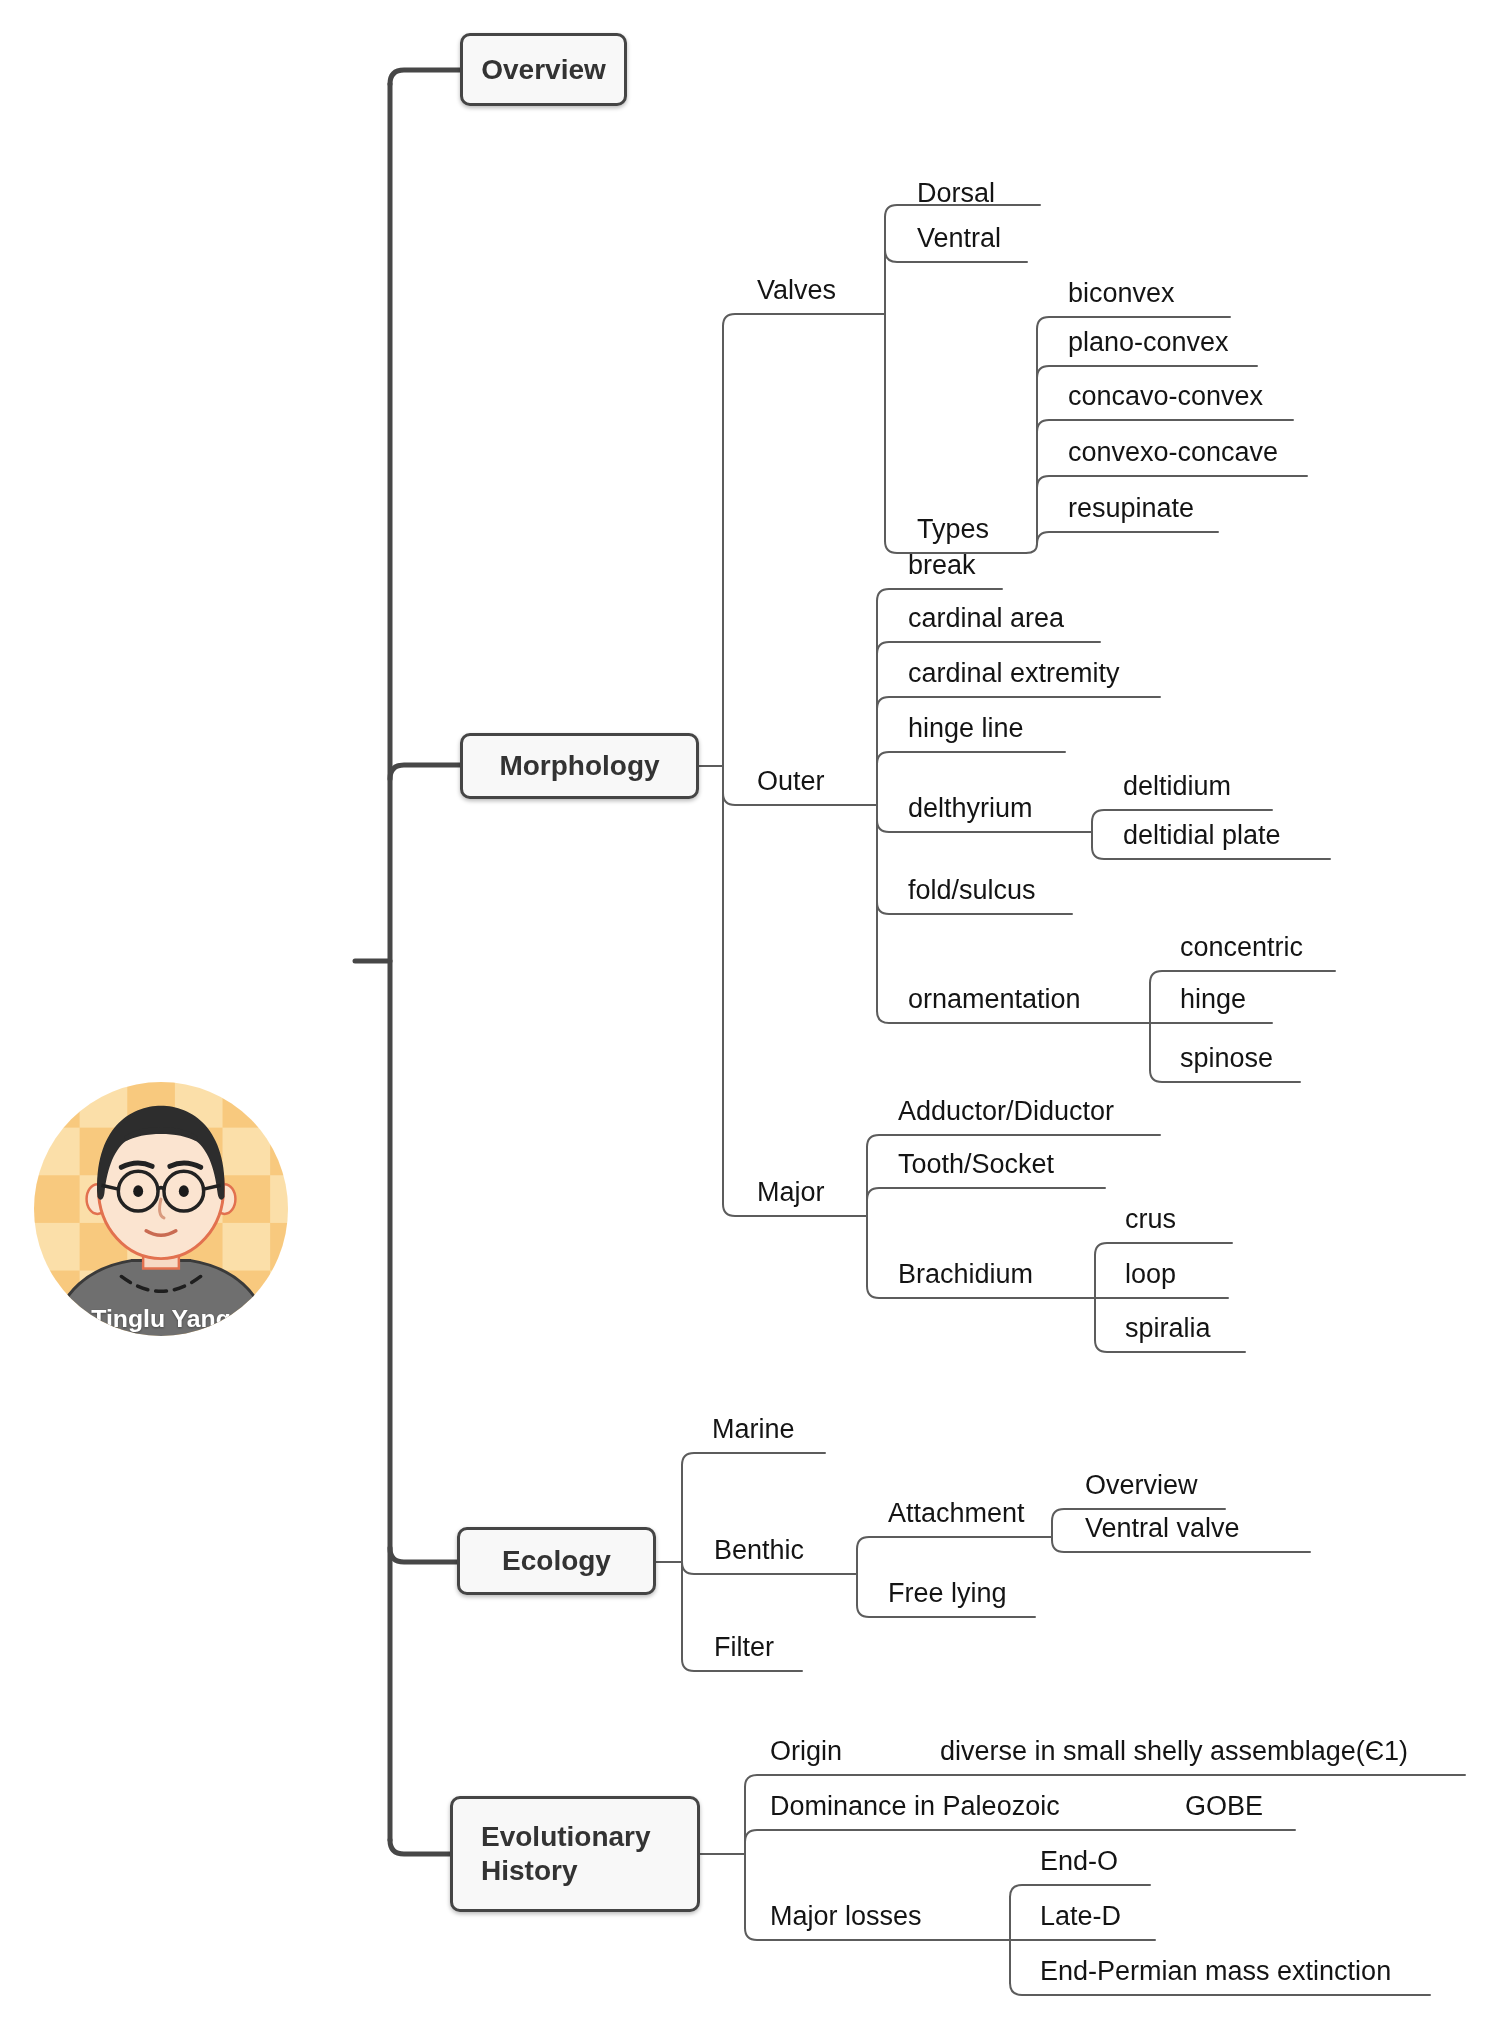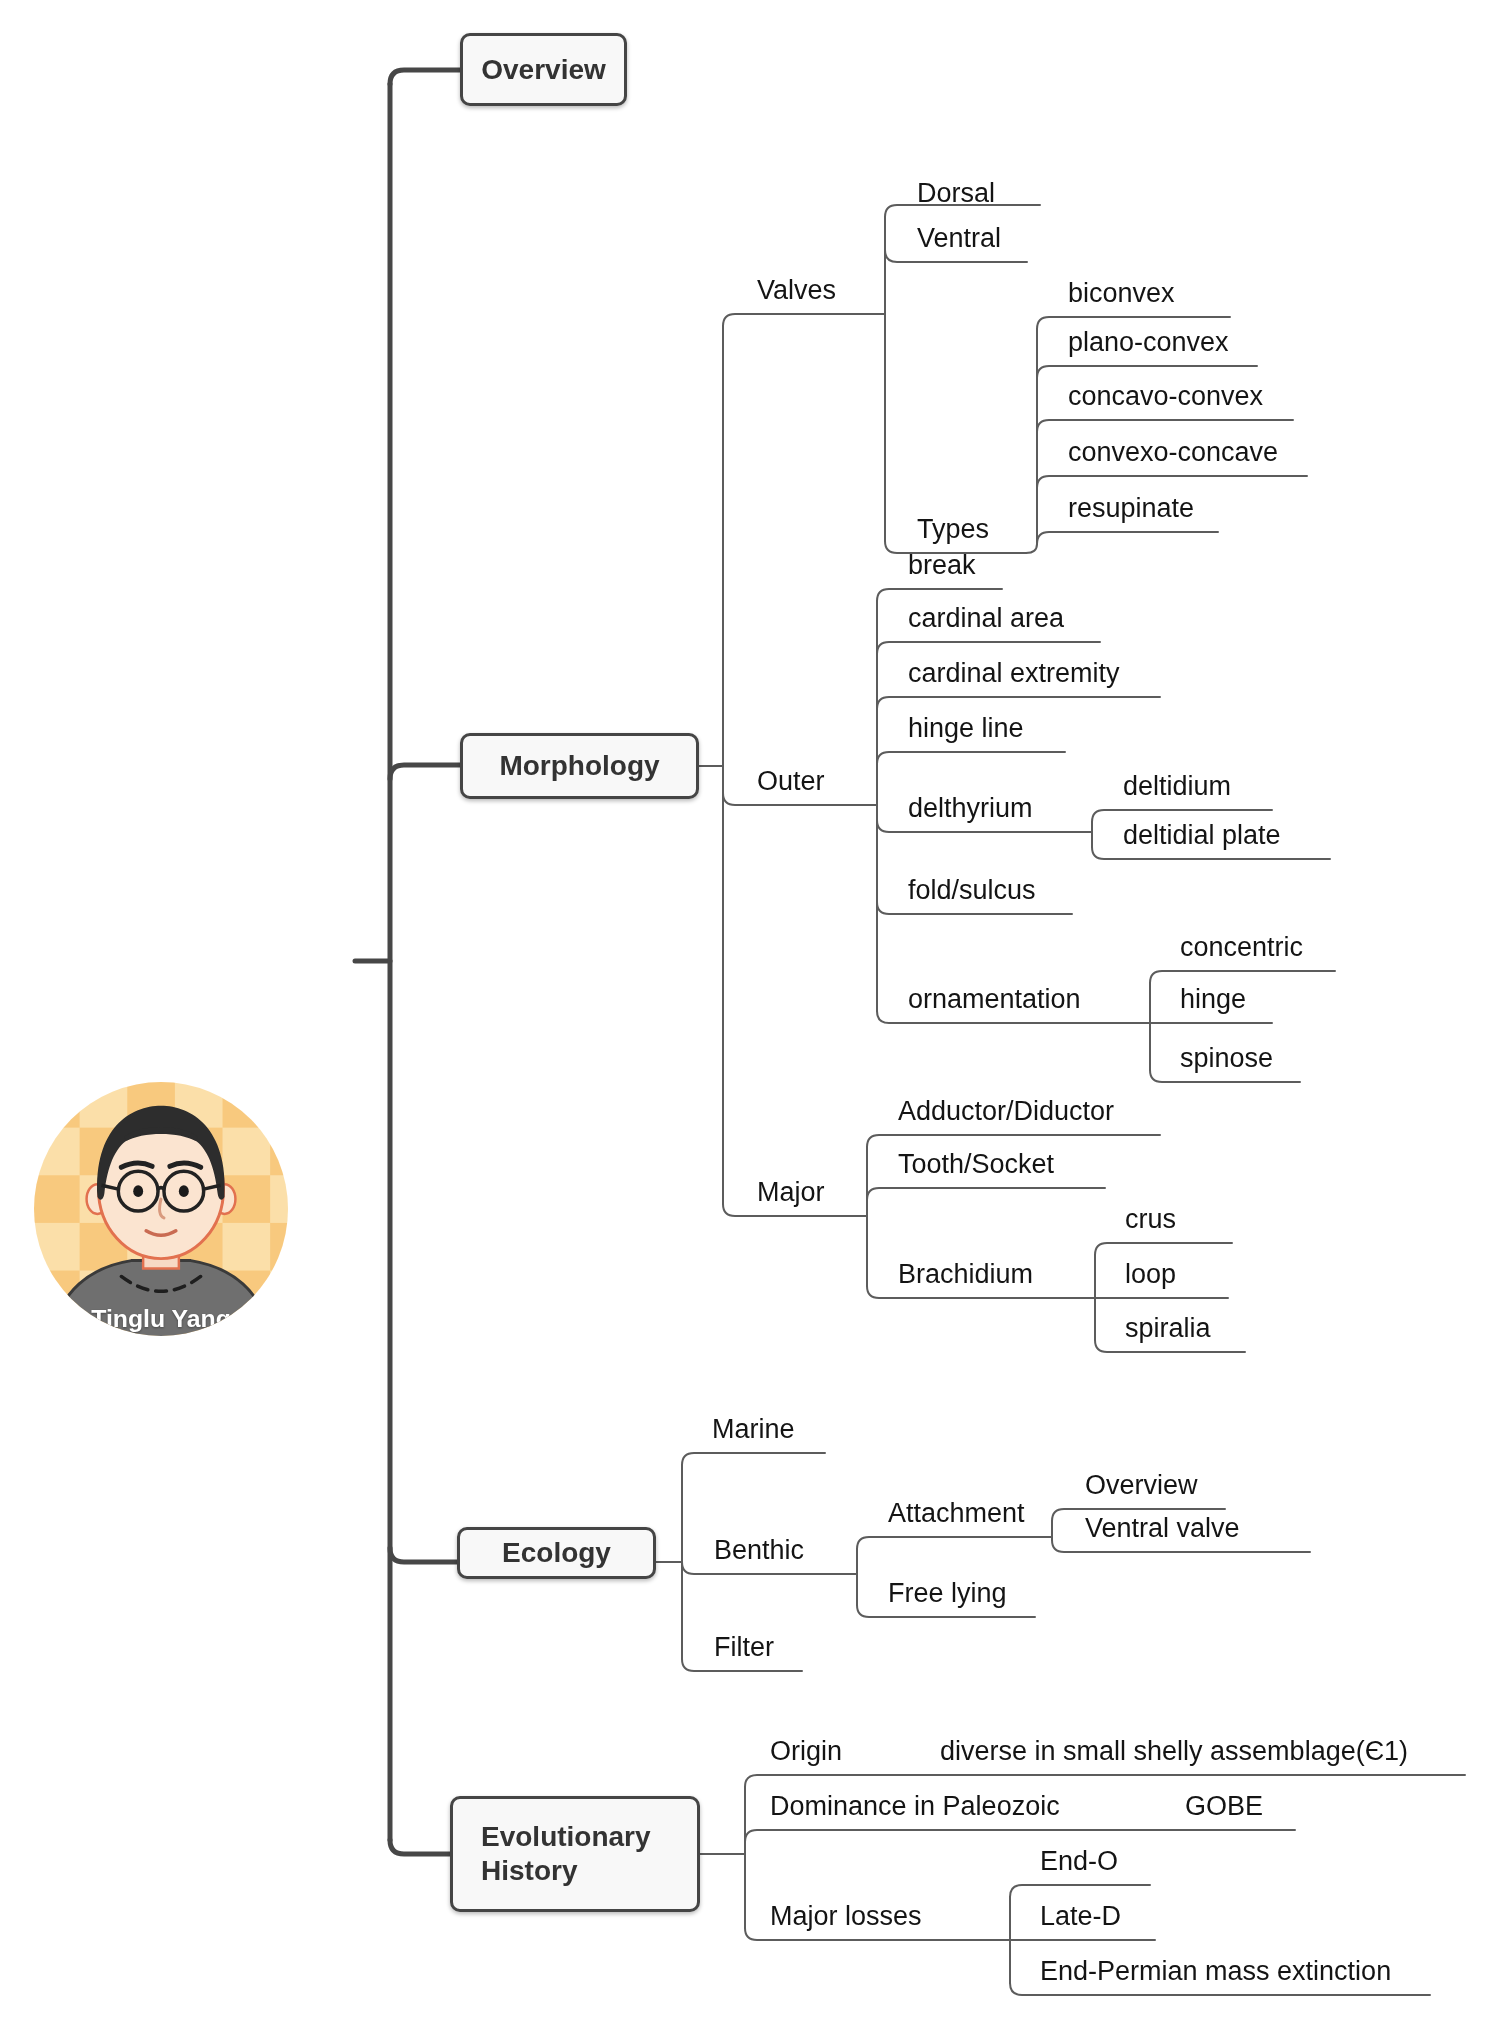--- a/index.html
+++ b/index.html
@@ -22,21 +22,21 @@
     display:flex;align-items:center;justify-content:center;
     font-size:36px;font-weight:bold;box-shadow:0 3px 5px rgba(0,0,0,.3);
   }
   .topic{
     position:absolute;background:var(--box_fill);border:3px solid var(--box_border);
     border-radius:10px;color:var(--box_text);display:flex;align-items:center;justify-content:center;
     font-size:28px;font-weight:bold;box-shadow:0 2px 4px rgba(0,0,0,.28);box-sizing:border-box;
   }
   #t-overview{left:460px;top:33px;width:167px;height:73px;}
   #t-morphology{left:460px;top:733px;width:239px;height:66px;}
-  #t-ecology{left:457px;top:1527px;width:199px;height:52px;}
+  #t-ecology{left:457px;top:1527px;width:199px;height:68px;}
   #t-evolution{left:450px;top:1796px;width:250px;height:116px;justify-content:flex-start;padding-left:28px;text-align:left;line-height:34px;}
   .lbl{
     position:absolute;font-size:27px;line-height:34px;color:var(--text);white-space:nowrap;
   }
   #avatar{position:absolute;left:32px;top:1080px;width:258px;height:258px;}
 </style>
 </head>
 <body>
 
 <div id="canvas">

